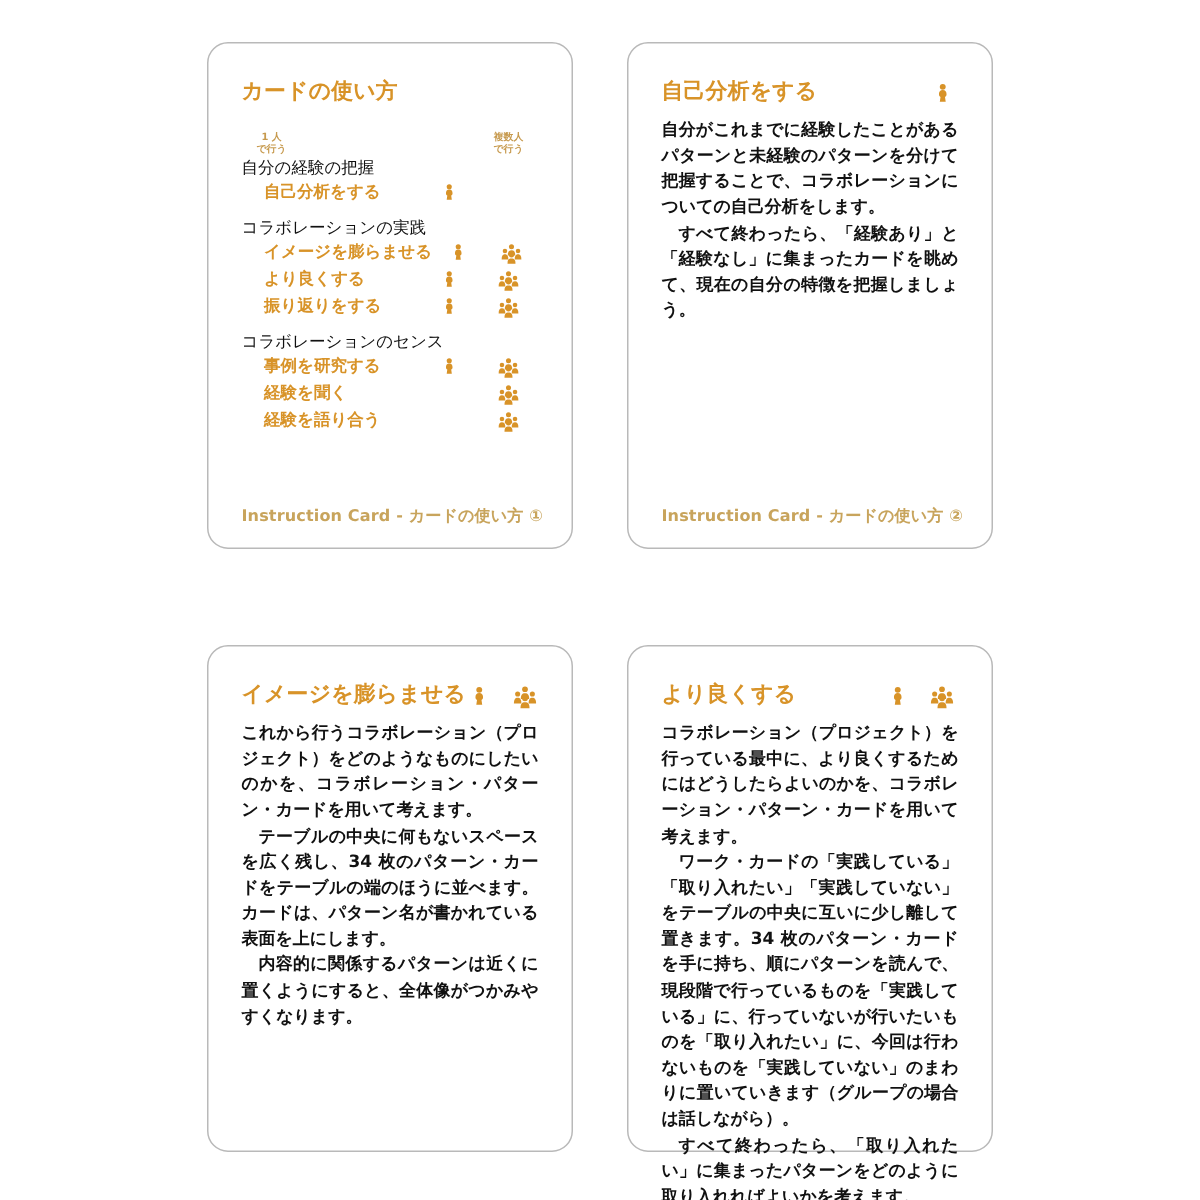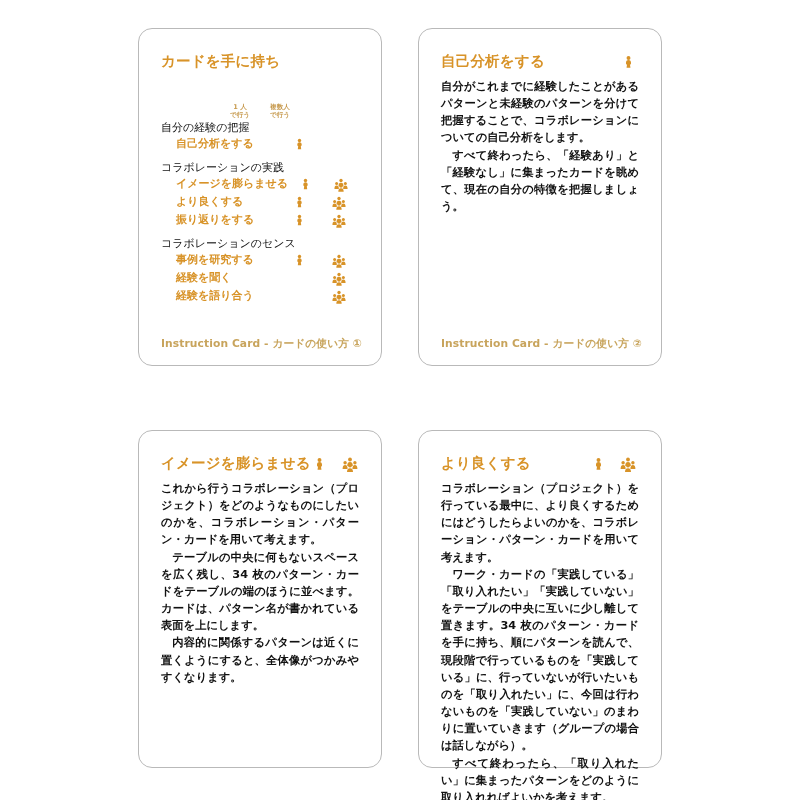--- a/index.html
+++ b/index.html
@@ -74,25 +74,24 @@
   .body-text p { margin: 0; }
   .body-text p.indent { text-indent: 1em; }
 
   
   .list-wrap {
     margin-top: 10px;
     width: 100%;
   }
   .col-heads {
     display: flex;
-    justify-content: center;
+    justify-content: space-between;
     align-items: flex-end;
     gap: 0;
     margin-bottom: 1px;
-    margin-top: 16px;
   }
   .col-head {
     width: 40px;
     text-align: center;
     color: #c79a4e;
     font-size: 6.6px;
     font-weight: bold;
     line-height: 1.18;
   }
   .lrow {
@@ -135,21 +134,21 @@
     text-align: center;
   }
 </style>
 </head>
 <body>
 
 <div id="sheet">
 
   <div class="card card-1">
     <div class="card-head">
-      <div class="card-title">カードを手に持ち</div>
+      <div class="card-title">カードの使い方</div>
       <div class="head-icons"></div>
     </div>
 
 
     <div class="list-wrap">
       <div class="col-heads">
         <div class="col-head">
           <div>1 人</div>
           <div>で行う</div>
         </div>

